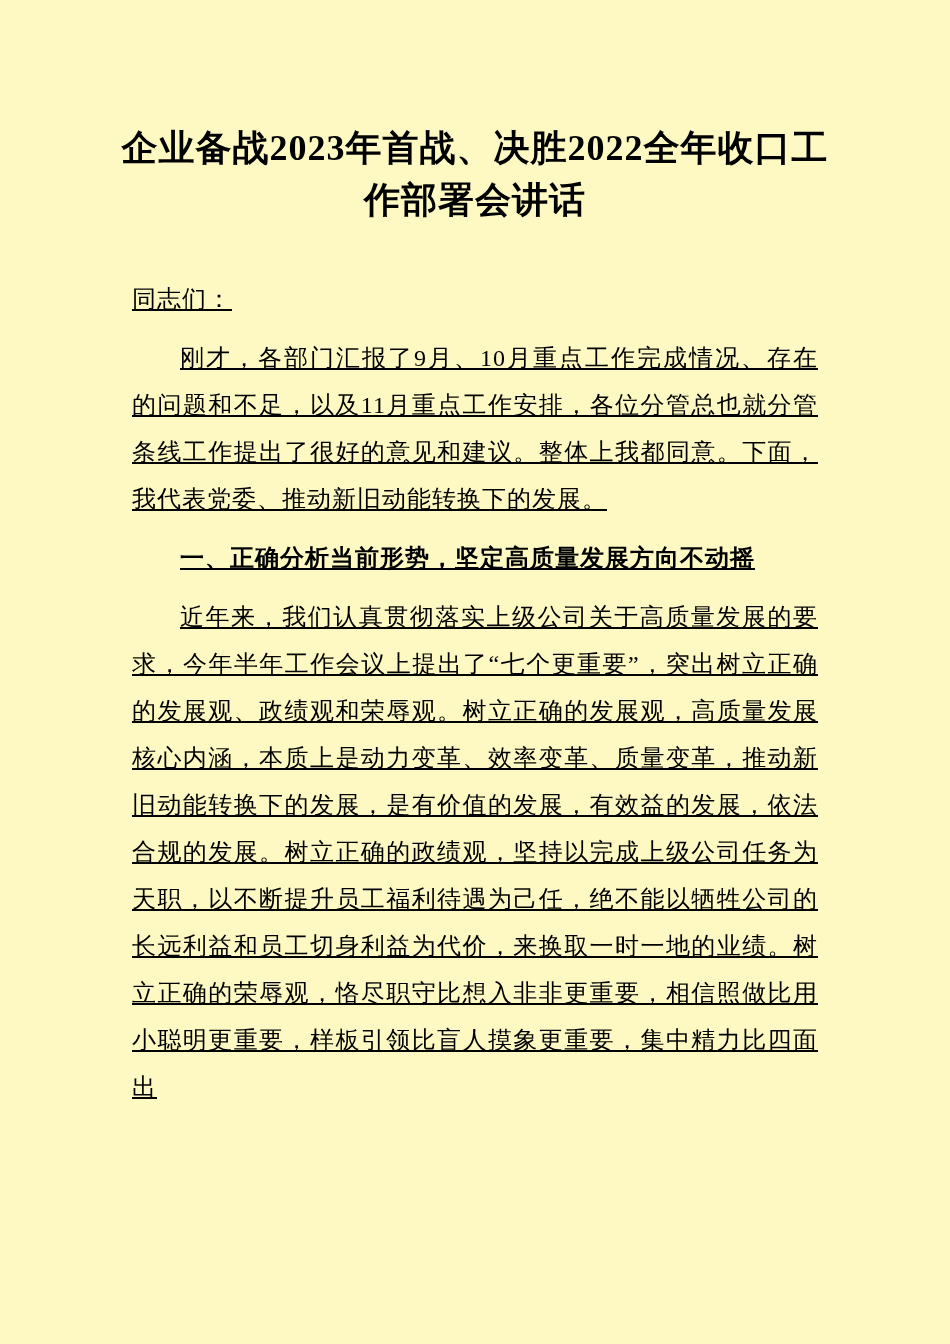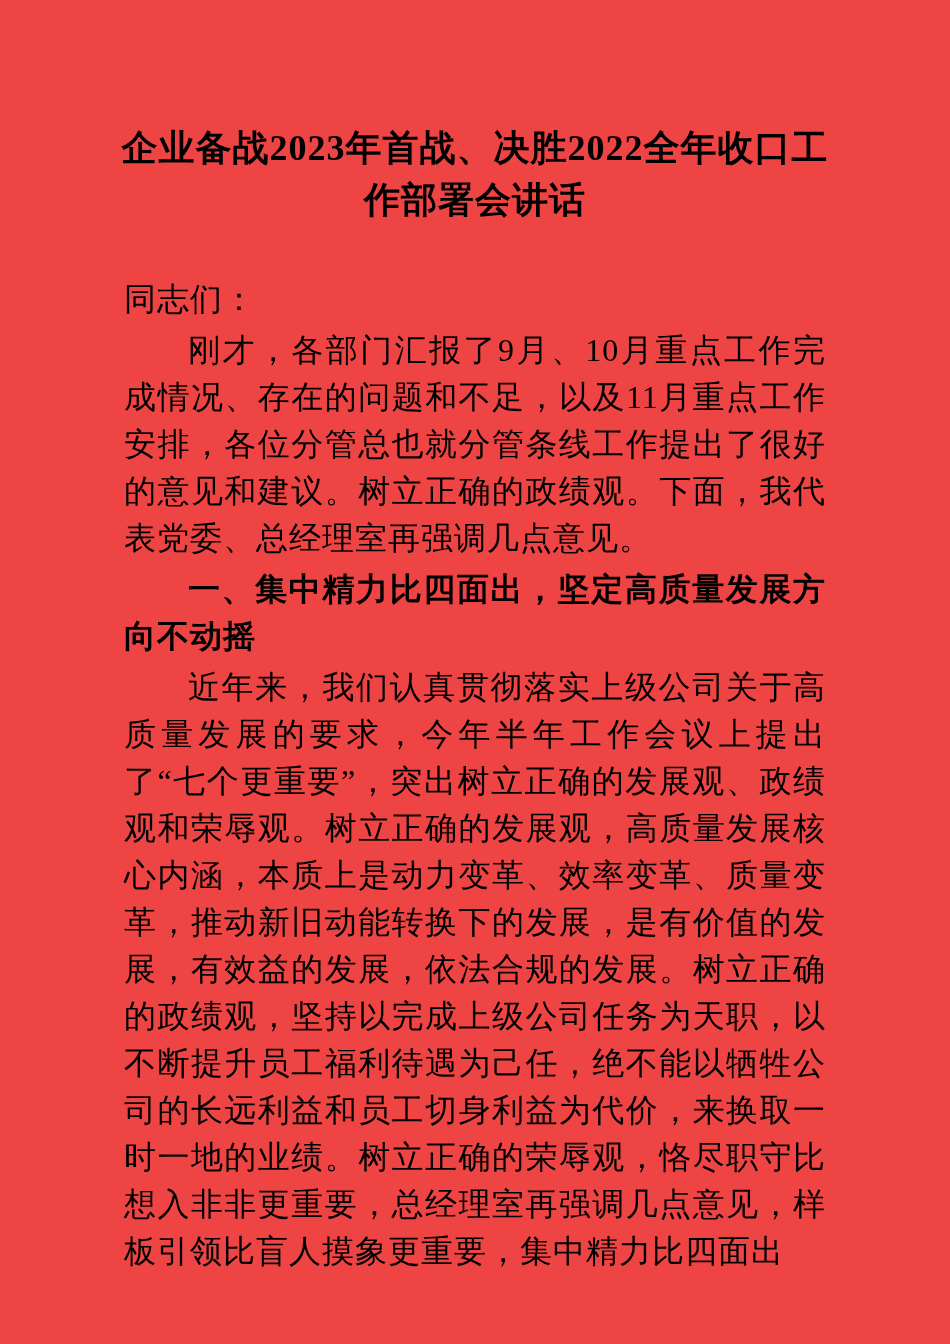--- a/index.html
+++ b/index.html
@@ -12,40 +12,41 @@
     height: 1344px;
     overflow: hidden;
     font-family: "Liberation Serif", "DejaVu Serif", serif;
     color: #000000;
   }
   .page {
     box-sizing: border-box;
     width: 950px;
     height: 1344px;
     padding: 122px 120px 0 120px;
-    background: #ef4444;
+    background: #fef9c3;
   }
   .doc-title {
     margin: 0 0 50px 0;
     font-size: 36px;
     font-weight: bold;
     line-height: 52px;
     text-align: center;
     letter-spacing: 1px;
   }
   .salutation,
   .body-para,
   .heading-1,
   .heading-2 {
-    margin: 4px;
-    font-size: 32px;
+    margin: 12px;
+    font-size: 24px;
     line-height: 47px;
     letter-spacing: 1px;
     text-align: justify;
     text-justify: inter-ideograph;
+    text-decoration: underline;
   }
   .body-para,
   .heading-1,
   .heading-2 {
     text-indent: 2em;
   }
   .salutation {
     text-indent: 0;
   }
   .heading-1 {
@@ -58,20 +59,20 @@
 </head>
 <body>
 
 <div class="page">
 
   <h1 class="doc-title">企业备战2023年首战、决胜2022全年收口工作部署会讲话</h1>
 
   <p class="salutation">同志们：</p>
 
 
-  <p class="body-para">刚才，各部门汇报了9月、10月重点工作完成情况、存在的问题和不足，以及11月重点工作安排，各位分管总也就分管条线工作提出了很好的意见和建议。树立正确的政绩观。下面，我代表党委、总经理室再强调几点意见。</p>
+  <p class="body-para">刚才，各部门汇报了9月、10月重点工作完成情况、存在的问题和不足，以及11月重点工作安排，各位分管总也就分管条线工作提出了很好的意见和建议。整体上我都同意。下面，我代表党委、推动新旧动能转换下的发展。</p>
 
-  <p class="heading-1">一、集中精力比四面出，坚定高质量发展方向不动摇</p>
+  <p class="heading-1">一、正确分析当前形势，坚定高质量发展方向不动摇</p>
 
 
-  <p class="body-para">近年来，我们认真贯彻落实上级公司关于高质量发展的要求，今年半年工作会议上提出了“七个更重要”，突出树立正确的发展观、政绩观和荣辱观。树立正确的发展观，高质量发展核心内涵，本质上是动力变革、效率变革、质量变革，推动新旧动能转换下的发展，是有价值的发展，有效益的发展，依法合规的发展。树立正确的政绩观，坚持以完成上级公司任务为天职，以不断提升员工福利待遇为己任，绝不能以牺牲公司的长远利益和员工切身利益为代价，来换取一时一地的业绩。树立正确的荣辱观，恪尽职守比想入非非更重要，总经理室再强调几点意见，样板引领比盲人摸象更重要，集中精力比四面出</p>
+  <p class="body-para">近年来，我们认真贯彻落实上级公司关于高质量发展的要求，今年半年工作会议上提出了“七个更重要”，突出树立正确的发展观、政绩观和荣辱观。树立正确的发展观，高质量发展核心内涵，本质上是动力变革、效率变革、质量变革，推动新旧动能转换下的发展，是有价值的发展，有效益的发展，依法合规的发展。树立正确的政绩观，坚持以完成上级公司任务为天职，以不断提升员工福利待遇为己任，绝不能以牺牲公司的长远利益和员工切身利益为代价，来换取一时一地的业绩。树立正确的荣辱观，恪尽职守比想入非非更重要，相信照做比用小聪明更重要，样板引领比盲人摸象更重要，集中精力比四面出</p>
 
 </div>
 
 </body></html>

